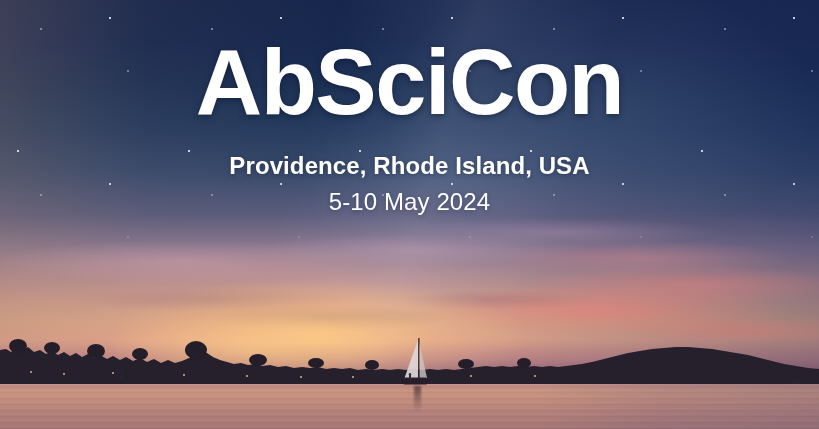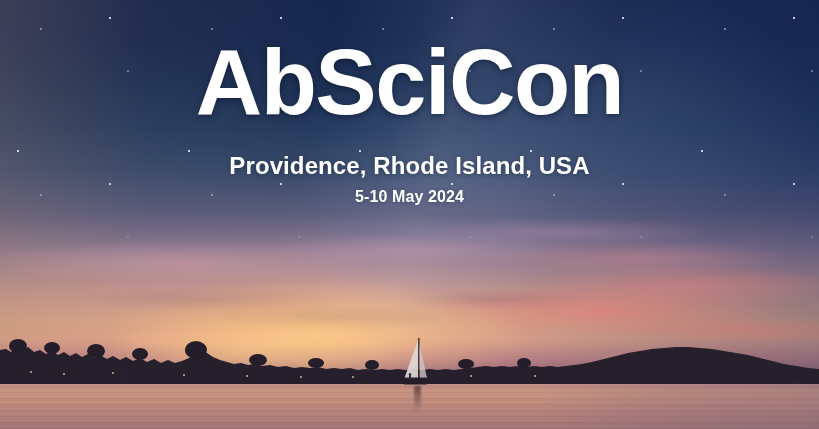--- a/index.html
+++ b/index.html
@@ -305,23 +305,23 @@
     line-height: 1.18;
     font-weight: bold;
     color: #ffffff;
     letter-spacing: 0.1px;
     text-shadow: 0 1px 4px rgba(25,35,60,0.50);
     white-space: nowrap;
   }
   #dates {
     margin: 4px;
     padding-top: 2px;
-    font-size: 16px;
+    font-size: 24px;
     line-height: 1.18;
-    font-weight: bold;
+    font-weight: normal;
     color: #ffffff;
     letter-spacing: 0.1px;
     text-shadow: 0 1px 4px rgba(35,40,65,0.45);
     white-space: nowrap;
   }
 </style>
 </head>
 <body>
 
 <div id="banner">

